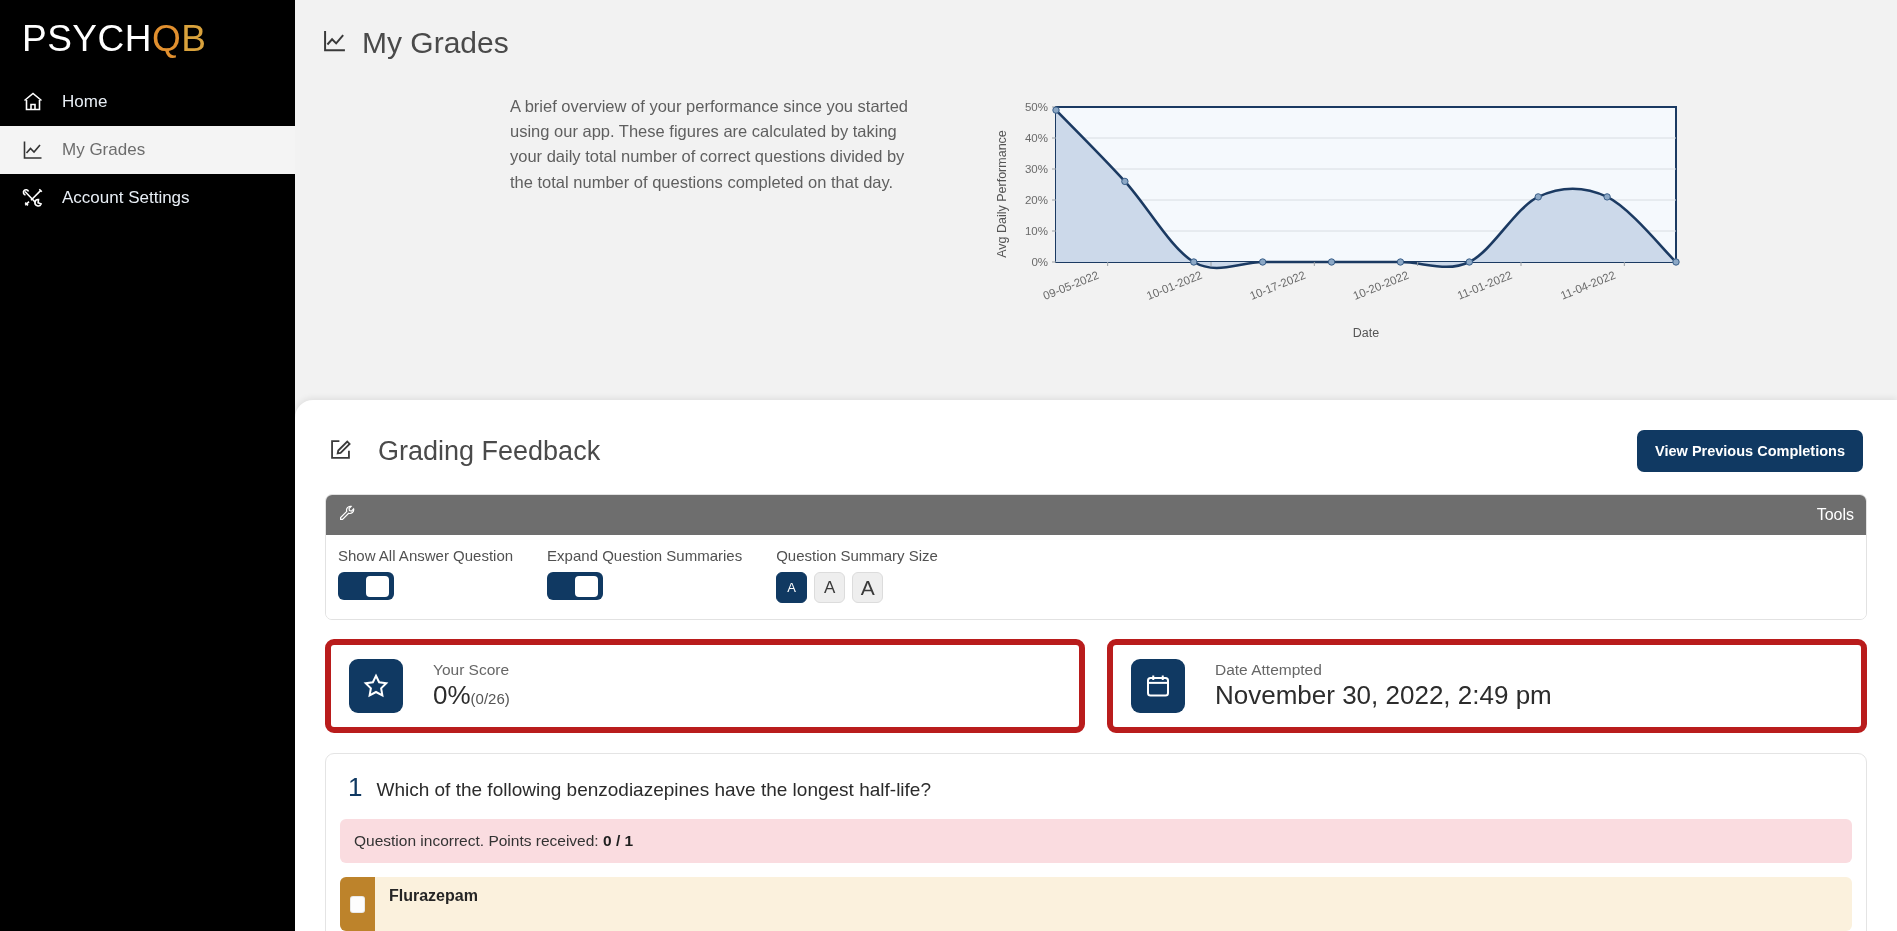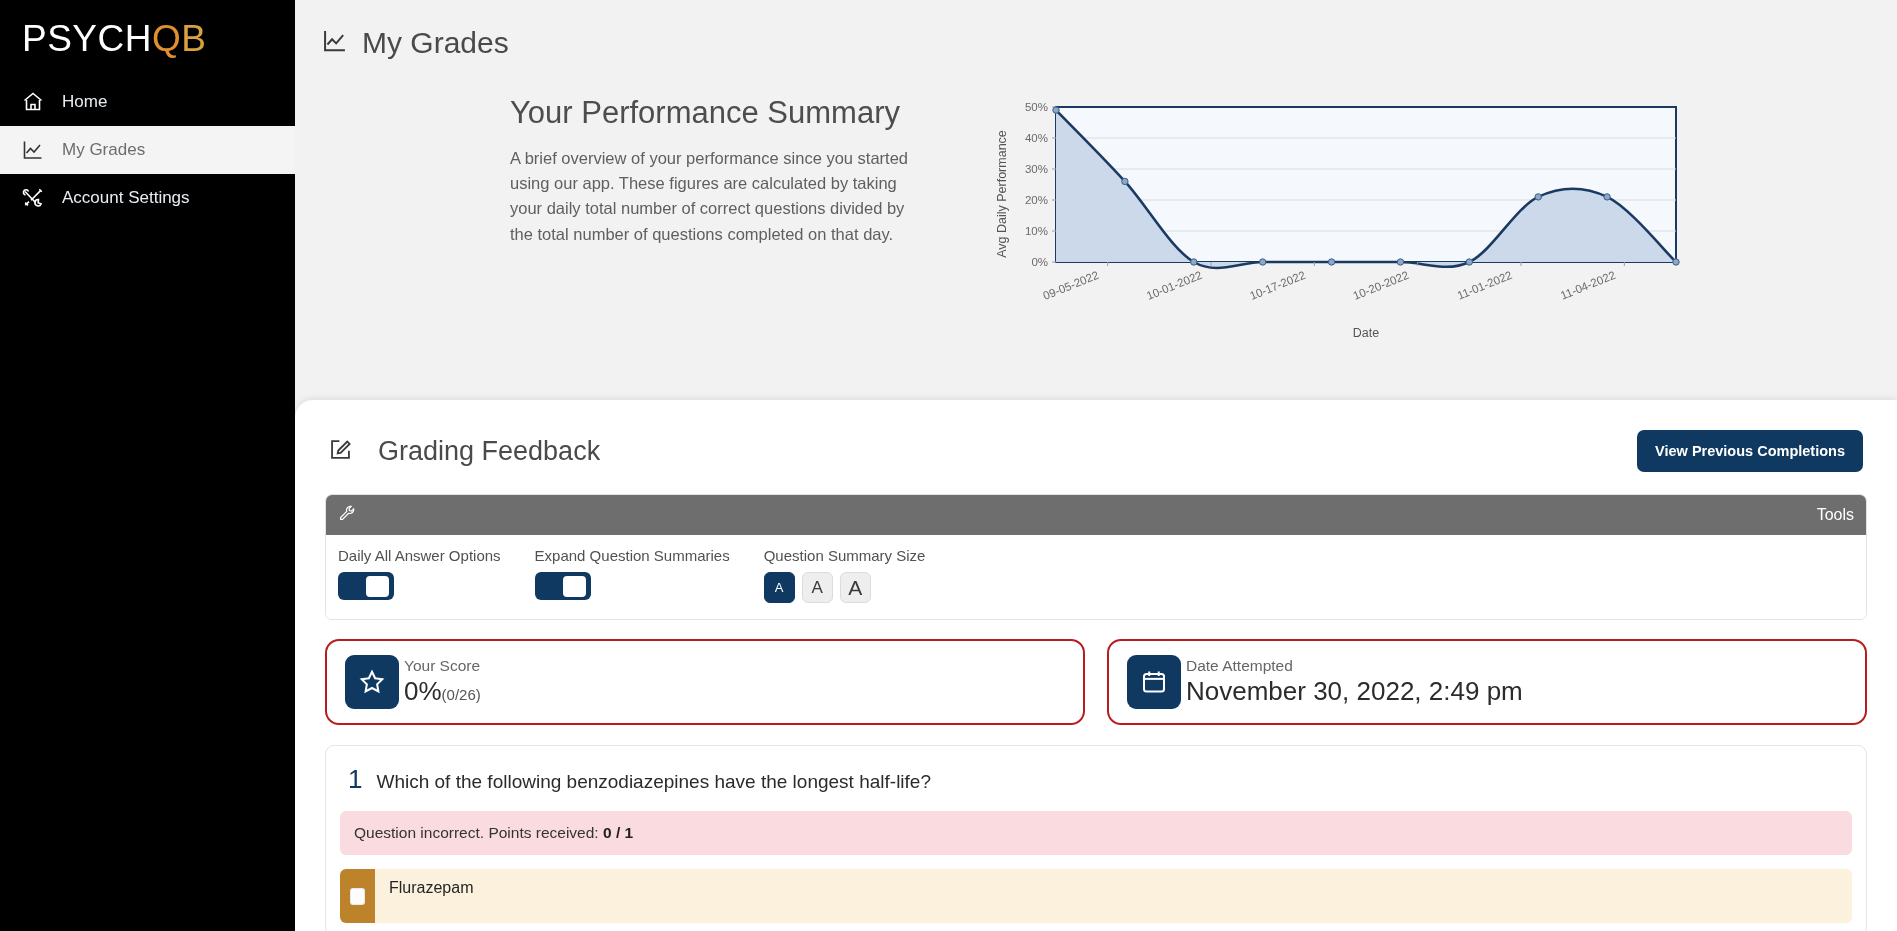--- a/index.html
+++ b/index.html
@@ -136,22 +136,22 @@
     display: flex; align-items: center; justify-content: center;
     background: #eeeeee; border: 1px solid #dcdcdc; color: #3a3a3a;
     cursor: pointer;
   }
   .sz-btn.sel { background: #103962; border-color: #103962; color: #fff; }
   .sz-1 { font-size: 13px; } .sz-2 { font-size: 17px; } .sz-3 { font-size: 21px; }
 
   
   .stats { display: flex; gap: 22px; margin-bottom: 20px; }
   .card {
-    flex: 1; border: 2px solid #b91c1c; border-radius: 14px;
-    display: flex; align-items: center; gap: 5px;
+    flex: 1; border: 6px solid #b91c1c; border-radius: 9px;
+    display: flex; align-items: center; gap: 30px;
     padding: 14px 18px; background: #fff;
   }
   .card .sq {
     width: 54px; height: 54px; flex: 0 0 54px;
     border-radius: 9px; background: #103962;
     display: flex; align-items: center; justify-content: center;
   }
   .card .sq svg { stroke: #fff; fill: none; stroke-width: 1.6; }
   .card-lbl { font-size: 15.5px; color: #666; margin-bottom: 1px; }
   .card-val { font-size: 26px; color: #2c2c2c; font-weight: 400; }
@@ -176,21 +176,21 @@
   }
   .answer .swatch {
     width: 35px; flex: 0 0 35px;
     display: flex; align-items: center; justify-content: center;
   }
   .answer .swatch .box {
     width: 15px; height: 17px; border-radius: 3px;
     background: #fdfdfd; border: 1px solid rgba(0,0,0,.08);
   }
   .answer .body { flex: 1; padding: 10px 14px; }
-  .ans-title { font-size: 16px; color: #252525; margin-bottom: 16px; }
+  .ans-title { font-size: 16px; color: #252525; margin-bottom: 16px; font-weight: bold; }
   .ans-sub { font-size: 14.5px; color: #5e5e5e; }
   .answer.gold .swatch { background: #bd832b; }
   .answer.gold .body { background: #fbf1dd; }
 </style>
 </head>
 <body>
 
 <div class="app">
 
   <aside class="sidebar">
@@ -244,21 +244,20 @@
         <svg width="28" height="28" viewBox="0 0 24 24">
             <path d="M3.5 3.5v16.5h17"></path>
             <path d="M5.5 15 9.5 10.5 13 14 19 7"></path>
           </svg>
       </span>
       <span class="page-title">My Grades</span>
     </div>
 
     <section class="summary">
       <div class="summary-text">
-        <h2>Your Performance Summary</h2>
         <p>A brief overview of your performance since you started using our app. These figures are calculated by taking your daily total number of correct questions divided by the total number of questions completed on that day.</p>
       </div>
 
       <div class="chart-wrap">
         <svg class="chart-svg" width="700" height="250" viewBox="0 0 700 250">
 
           <text id="ylabel" x="16" y="100" transform="rotate(-90 16 100)" text-anchor="middle" font-size="12.5" fill="#555" font-family="Liberation Sans, sans-serif">Avg Daily Performance</text>
 
           <rect x="66" y="13" width="620" height="155" fill="#f5f9fd" stroke="#1b3a62" stroke-width="2"></rect>
           <g id="gridlines">
@@ -334,21 +333,21 @@
           <span>
             <svg width="18" height="18" viewBox="0 0 24 24">
               <path d="M17.5 3.2a5 5 0 0 0-5.8 6.6L3.5 18v2.5H6l8.2-8.2a5 5 0 0 0 6.6-5.8l-2.9 2.9-2.6-.6-.6-2.6Z"></path>
             </svg>
           </span>
           <span>Tools</span>
         </div>
         <div class="tools-body">
 
           <div class="tool-grp">
-            <span class="tool-label">Daily All Answer Options</span>
+            <span class="tool-label">Show All Answer Question</span>
             <div class="toggle">
               <span class="knob"></span>
             </div>
           </div>
 
           <div class="tool-grp">
             <span class="tool-label">Expand Question Summaries</span>
             <div class="toggle">
               <span class="knob"></span>
             </div>

